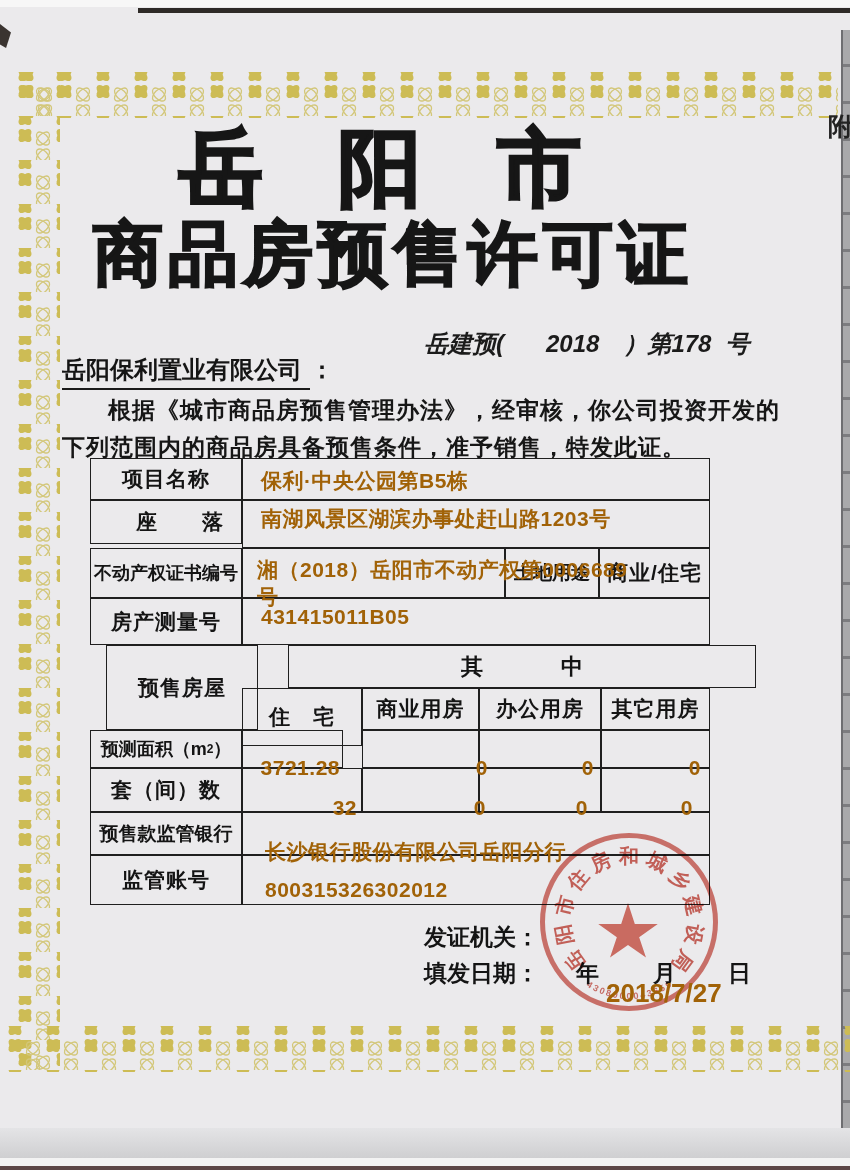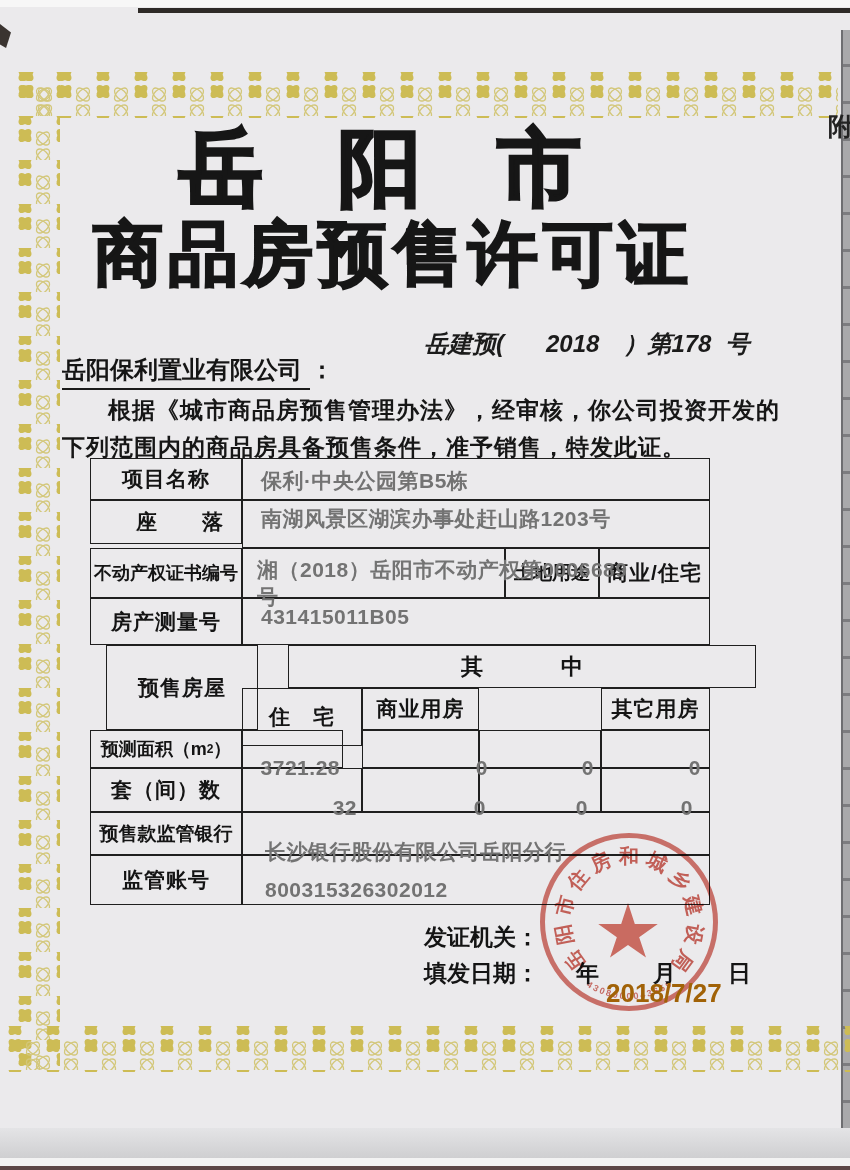--- a/index.html
+++ b/index.html
@@ -49,21 +49,21 @@
       font-weight:600;color:#161616;letter-spacing:1px;}
   .bodytext .indent{text-indent:2em;}
 
   
   .cert-table{position:absolute;left:90px;top:458px;width:620px;height:447px;}
   .cell{position:absolute;box-sizing:border-box;border:1.5px solid #1f1f1f;background:transparent;}
   .lbl{display:flex;align-items:center;justify-content:center;text-align:center;
       font-weight:700;color:#141414;font-size:21px;letter-spacing:1px;}
   .lbl.small{font-size:18px;letter-spacing:0;}
   .lbl.mid{font-size:19px;letter-spacing:0;}
-  .typed{position:absolute;font-weight:700;color:#737373;font-size:21px;letter-spacing:.5px;
+  .typed{position:absolute;font-weight:700;color:#a16207;font-size:21px;letter-spacing:.5px;
       white-space:nowrap;z-index:3;}
   .vcell{overflow:visible;}
   .among{display:flex;align-items:center;justify-content:center;font-weight:700;font-size:22px;
       letter-spacing:28px;color:#141414;text-indent:28px;margin-left:46px;}
   .sup2{font-size:12px;vertical-align:super;}
 
   
   .f-label{position:absolute;font-size:23px;font-weight:700;color:#141414;white-space:nowrap;}
   .typed-date{position:absolute;left:606px;top:978px;font-size:26px;font-weight:700;color:#a16207;z-index:6;}
 
@@ -191,20 +191,21 @@
 
     <div class="cell lbl" style="left:0;top:140px;width:152px;height:47px;">房产测量号</div>
     <div class="cell vcell" style="left:152px;top:140px;width:468px;height:47px;">
       <span class="typed" style="left:18px;top:6px;">431415011B05</span>
     </div>
 
     <div class="cell lbl" style="left:0;top:187px;width:152px;height:85px;margin-left:16px;">预售房屋</div>
     <div class="cell among" style="left:152px;top:187px;width:468px;height:43px;">其　中</div>
     <div class="cell lbl" style="left:152px;top:230px;width:120px;height:58px;">住　宅</div>
     <div class="cell lbl" style="left:272px;top:230px;width:117px;height:42px;">商业用房</div>
+    <div class="cell lbl" style="left:389px;top:230px;width:122px;height:42px;">办公用房</div>
     <div class="cell lbl" style="left:511px;top:230px;width:109px;height:42px;">其它用房</div>
 
     <div class="cell lbl small" style="left:0;top:272px;width:152px;height:38px;">
       <span>预测面积（m</span>
         <span class="sup2">2</span>
         <span>）</span>
     </div>
     <div class="cell vcell" style="left:152px;top:272px;width:101px;height:38px;">
       <span class="typed" style="right:2px;bottom:-13px;">3721.28</span>
     </div>

